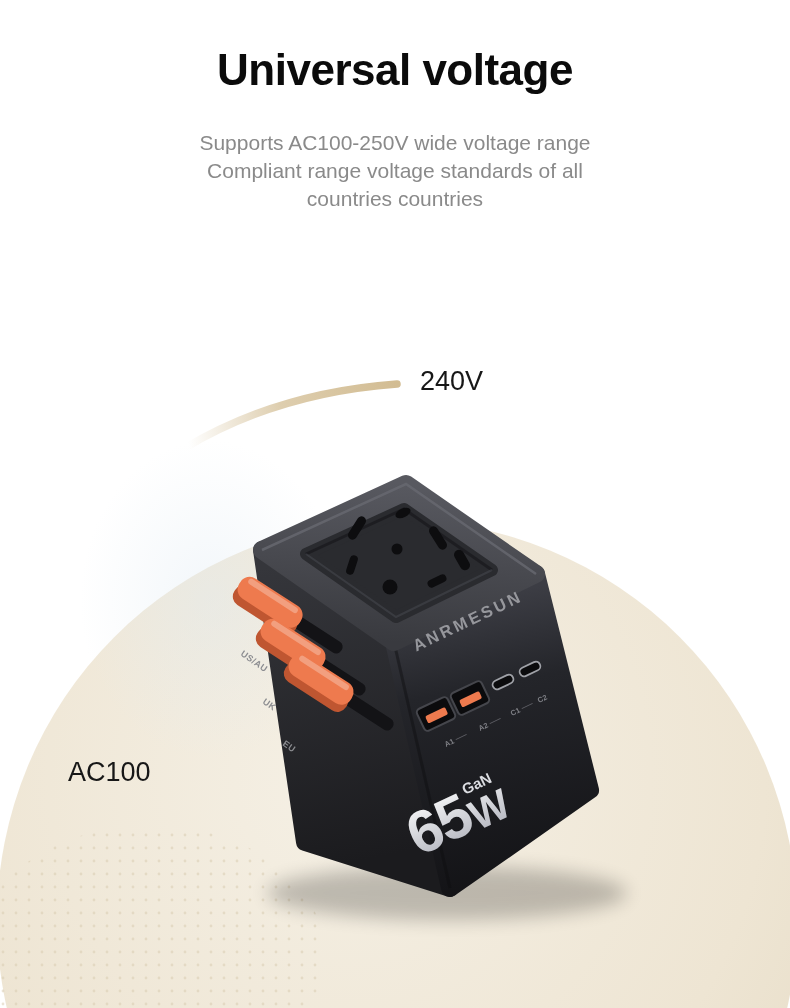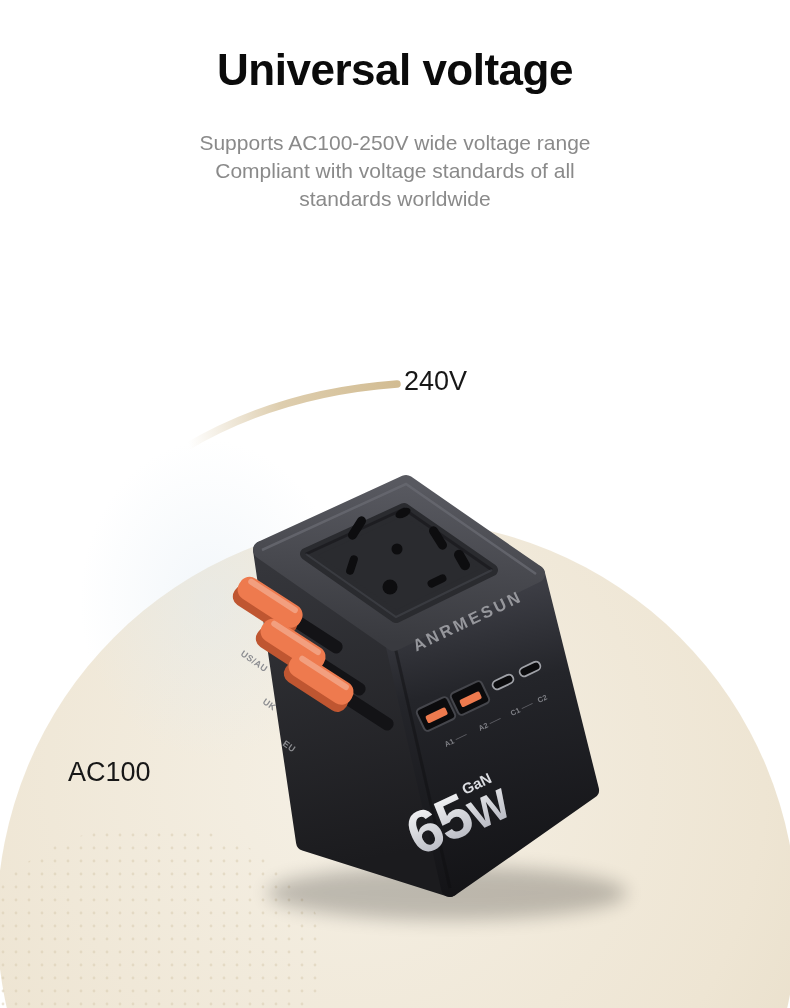--- a/index.html
+++ b/index.html
@@ -7,38 +7,38 @@
   .canvas {
     position:relative; width:790px; height:1008px; overflow:hidden;
     background:#ffffff; font-family:"Liberation Sans", sans-serif;
   }
   .title-block { position:absolute; top:44px; left:0; width:100%; text-align:center; z-index:2; }
   .title { font-size:44px; font-weight:800; color:#0b0b0b; line-height:1.16; letter-spacing:-0.5px; }
   .title .line { display:block; }
   .subtitle { margin-top:34px; font-size:21px; font-weight:400; color:#8a8a8a; line-height:1.34; }
   .subtitle span { display:block; }
   .float-label { position:absolute; font-size:27px; font-weight:500; color:#171717; z-index:2; }
-  .label-240v { left:404px; top:366px; }
+  .label-240v { left:420px; top:366px; }
   .label-ac100 { left:68px; top:757px; }
   .scene { position:absolute; inset:0; z-index:1; }
   svg text { font-family:"Liberation Sans", sans-serif; }
 </style>
 </head>
 <body>
 
 <div class="canvas">
 
   <header class="title-block">
     <h1 class="title">
       <span class="line">Universal voltage</span>
     </h1>
     <p class="subtitle">
       <span>Supports AC100-250V wide voltage range</span>
-      <span>Compliant with voltage standards of all</span>
-      <span>standards worldwide</span>
+      <span>Compliant range voltage standards of all</span>
+      <span>countries countries</span>
     </p>
   </header>
 
   <div class="float-label label-240v">240V</div>
   <div class="float-label label-ac100">AC100</div>
 
   <svg class="scene" width="790" height="1008" viewBox="0 0 790 1008">
     <defs>
       <radialGradient id="gCircle" cx="0.44" cy="0.32" r="0.8">
         <stop offset="0" stop-color="#f5f0e5"></stop>

